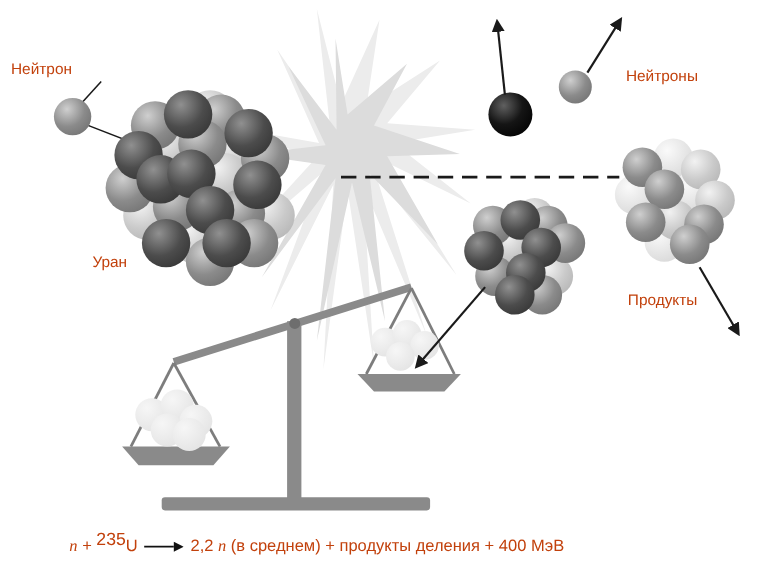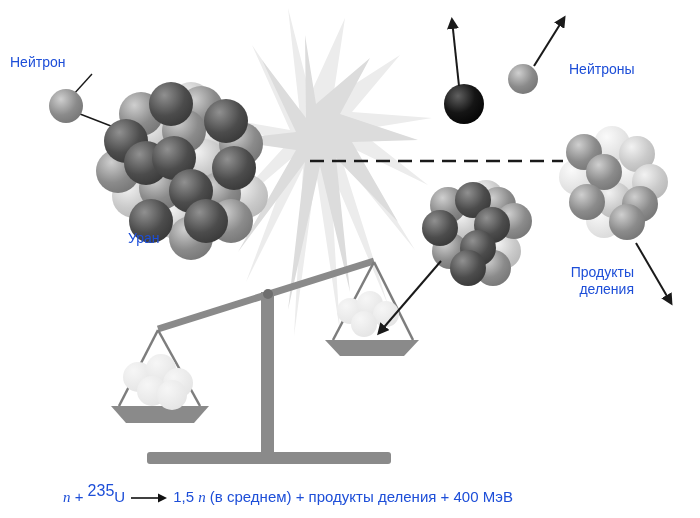--- a/index.html
+++ b/index.html
@@ -1,21 +1,21 @@
 <!DOCTYPE html>
 <html><head>
 <meta charset="utf-8">
 <style>
   html,body{margin:0;padding:0;background:#fff;}
   .stage{position:relative;width:700px;height:518px;background:#fff;overflow:hidden;
-         font-family:"Liberation Sans",sans-serif;color:#1d4ed8;text-decoration:underline;}
+         font-family:"Liberation Sans",sans-serif;color:#c2410c;text-decoration:underline;}
   .stage svg.diagram{position:absolute;left:0;top:0;}
   .lbl{position:absolute;font-size:14px;line-height:17px;}
   .lbl-neutron{left:10px;top:54px;}
-  .lbl-uran{left:84px;top:230px;margin-left:44px;}
+  .lbl-uran{left:84px;top:230px;}
   .lbl-neutrons{left:569px;top:61px;}
   .lbl-products{left:534px;top:264px;width:100px;text-align:right;}
   .equation{position:absolute;left:63px;top:482px;font-size:15px;}
   .eq-var{font-style:italic;font-family:"Liberation Serif",serif;}
   .equation sup{font-size:16px;}
   .eq-arrow{vertical-align:-1px;margin:0 6px;}
 </style>
 </head>
 <body>
 
@@ -163,21 +163,20 @@
     <line x1="534" y1="66" x2="564" y2="18" stroke-width="2" marker-end="url(#arrowhead)" stroke="#1a1a1a"></line>
     <line x1="441" y1="261" x2="379" y2="333" stroke-width="2" marker-end="url(#arrowhead)" stroke="#1a1a1a"></line>
     <line x1="636" y1="243" x2="671" y2="303" stroke-width="2" marker-end="url(#arrowhead)" stroke="#1a1a1a"></line>
   </svg>
 
   <div class="lbl lbl-neutron">Нейтрон</div>
   <div class="lbl lbl-uran">Уран</div>
   <div class="lbl lbl-neutrons">Нейтроны</div>
   <div class="lbl lbl-products">
     <div>Продукты</div>
-    <div>деления</div>
   </div>
 
   <div class="equation"><span class="eq-var">n</span><span> + </span><sup>235</sup><span>U</span><svg class="eq-arrow" width="36" height="10" viewBox="0 0 36 10">
         <line x1="0" y1="5" x2="27" y2="5" stroke="#111111" stroke-width="1.6"></line>
         <polygon points="27,0.5 36,5 27,9.5" fill="#111111"></polygon>
-      </svg><span>1,5 </span><span class="eq-var">n</span><span> (в среднем) + продукты деления + 400 МэВ</span></div>
+      </svg><span>2,2 </span><span class="eq-var">n</span><span> (в среднем) + продукты деления + 400 МэВ</span></div>
 
 </div>
 
 </body></html>

